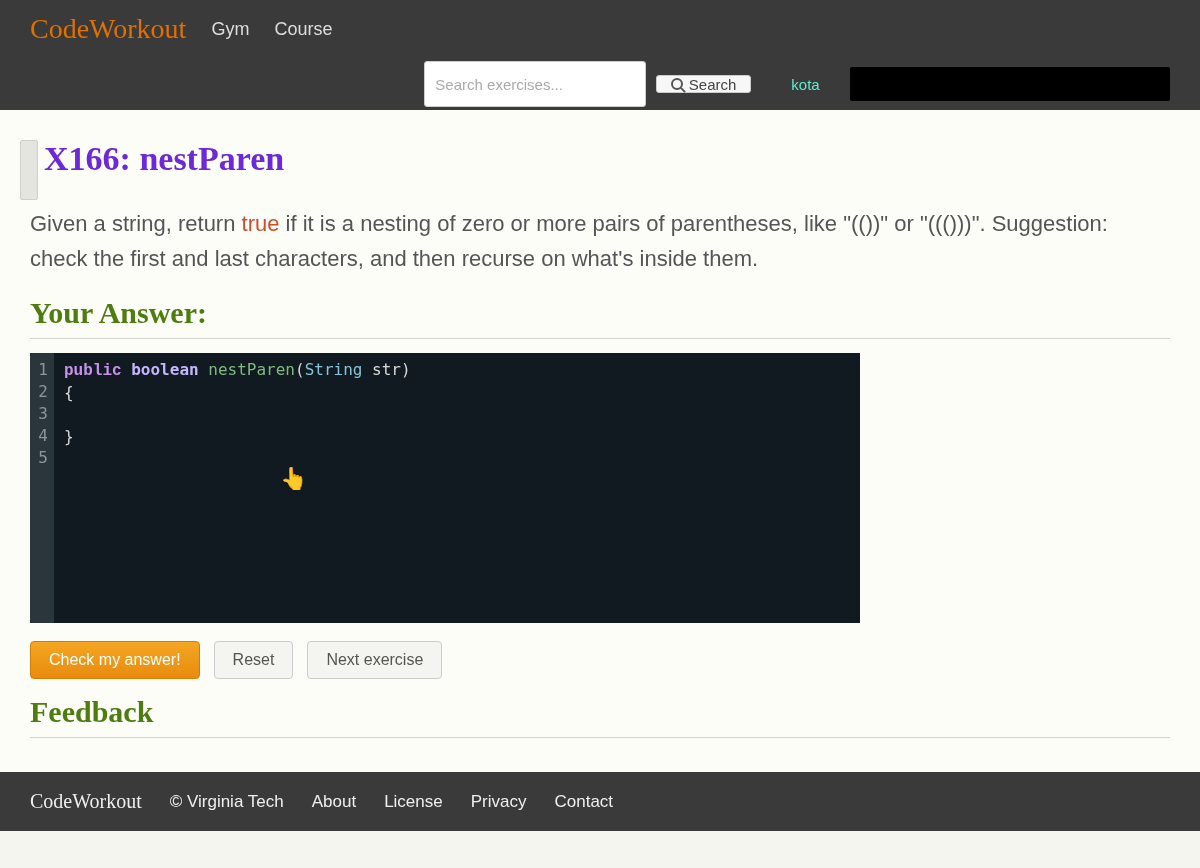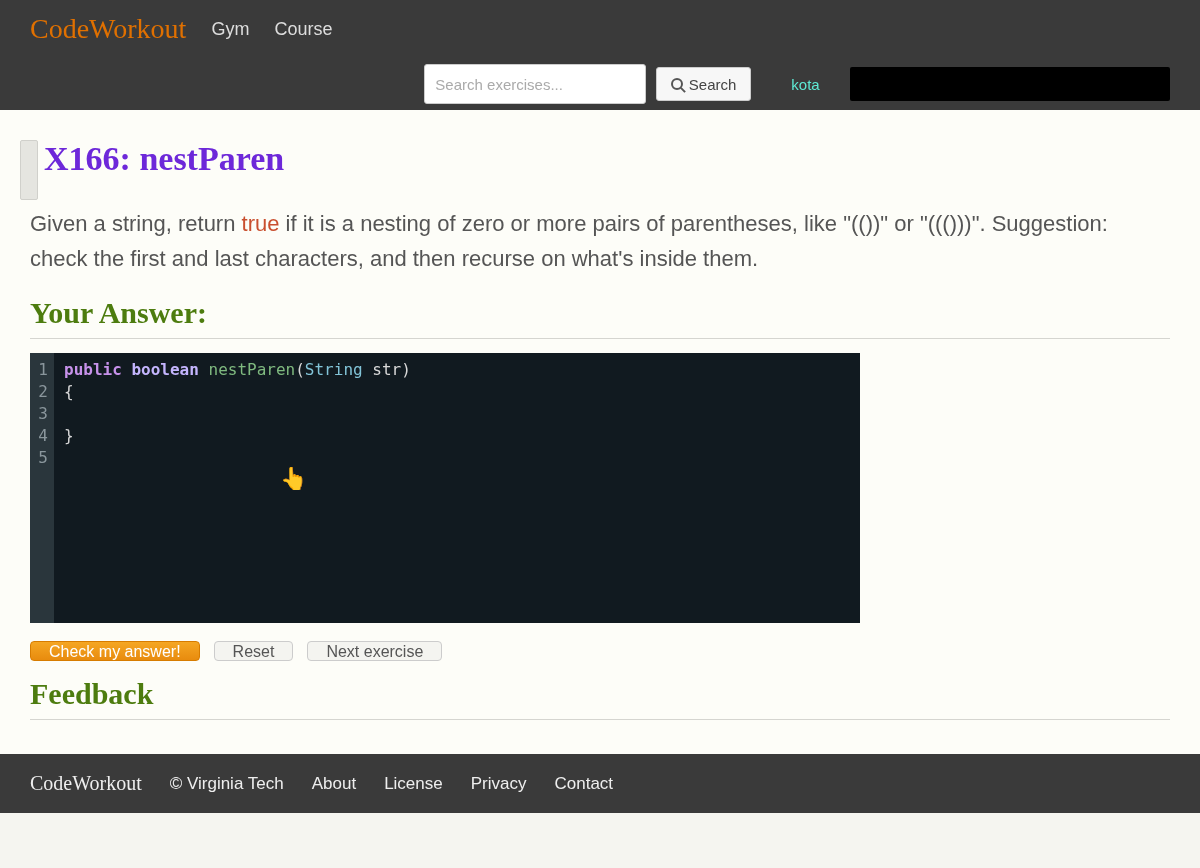--- a/index.html
+++ b/index.html
@@ -33,31 +33,31 @@
   height: 52px;
   display: flex;
   align-items: center;
   padding: 0 30px;
   gap: 10px;
   justify-content: center;
 }
 .searchbar .spacer-left { width: 420px; }
 .search-input {
   width: 240px;
-  height: 40px;
+  height: 46px;
   border: 1px solid #ccc;
   border-radius: 3px;
   padding: 0 10px;
   font-size: 15px;
   color: #555;
   background: #fff;
 }
 .search-input::placeholder { color: #aaa; }
 .search-btn {
-  height: 34px;
+  height: 18px;
   padding: 0 14px;
   border: 1px solid #ccc;
   border-radius: 3px;
   background: #f7f7f7;
   color: #444;
   font-size: 15px;
   cursor: pointer;
   display: flex;
   align-items: center;
   gap: 6px;
@@ -134,37 +134,37 @@
   user-select: none;
   width: 24px;
 }
 .code {
   background: #111a20;
   color: #e6e6e6;
   padding: 6px 10px;
   flex: 1;
   white-space: pre;
 }
-.tok-kw { color: #c792ea; font-weight: bold; }
+.tok-kw { color: #c792ea; font-weight: bold; font-family: Liberation Mono, monospace; }
 .tok-type { color: #c4b5fd; font-weight: bold; }
 .tok-fn { color: #7fb97f; }
 .tok-cls { color: #82c4d8; text-align: right; }
 .tok-param { color: #d8d8d8; }
 .tok-brace { color: #d8d8d8; }
 .cursor-hand {
   position: absolute;
   left: 250px;
   top: 115px;
   font-size: 22px;
   color: #fff;
   pointer-events: none;
 }
 .btn-row { display: flex; gap: 14px; margin-bottom: 16px; }
 .btn {
-  height: 20px;
+  height: 38px;
   padding: 1px 18px;
   border-radius: 4px;
   font-size: 16px;
   cursor: pointer;
   border: 1px solid #ccc;
   background: #f4f4f0;
   color: #555;
 }
 .btn-primary {
   background: linear-gradient(#f5a623, #e88b0e);

